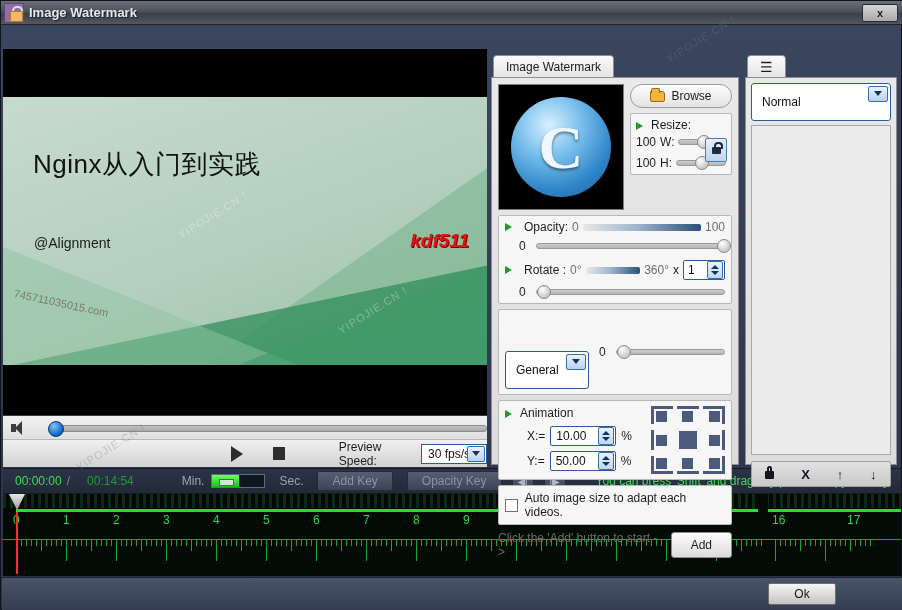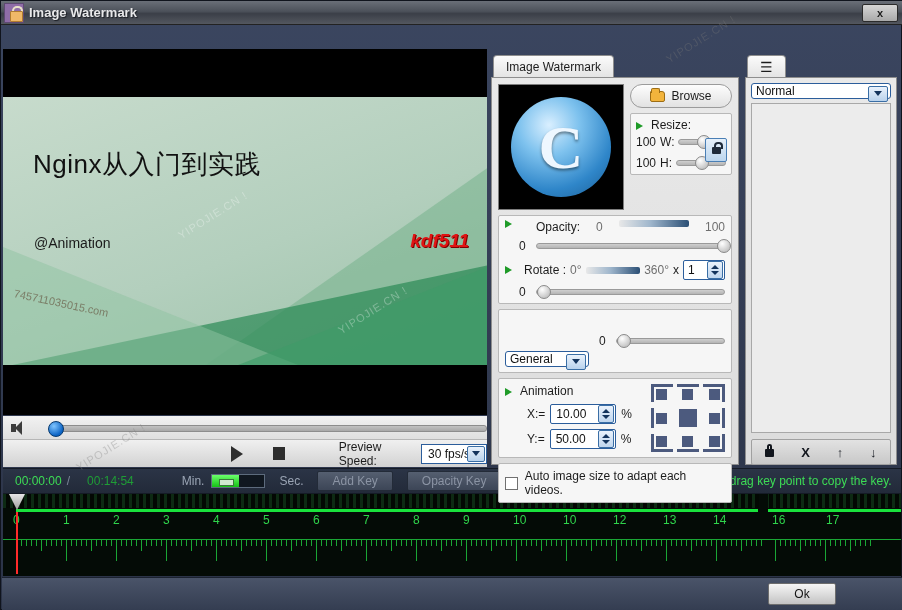--- a/index.html
+++ b/index.html
@@ -278,22 +278,22 @@
     display:flex;align-items:center; font-size:12px;color:#111;
   }
   .spinner{
     width:16px;height:18px;background:linear-gradient(#eaf2fc,#c0d6ee);
     border:1px solid #3a6ea5;border-radius:2px;
     display:flex;flex-direction:column;align-items:center;justify-content:center;gap:2px;
   }
   .sp-up{width:0;height:0;border:4px solid transparent;border-bottom:4px solid #13335c;}
   .sp-dn{width:0;height:0;border:4px solid transparent;border-top:4px solid #13335c;}
   .combo{
-    height:16px;background:#fff;border:1px solid #2b5d9b;border-radius:3px;
-    display:flex;align-items:center;padding-left:4px;font-size:12px;color:#111;
+    height:38px;background:#fff;border:1px solid #2b5d9b;border-radius:3px;
+    display:flex;align-items:center;padding-left:10px;font-size:12px;color:#111;
     position:relative;
   }
   .combo-arrow{
     position:absolute;right:2px;top:2px;width:20px;height:16px;
     background:linear-gradient(#eaf2fc,#b9d2ec);border:1px solid #3a6ea5;border-radius:2px;
     display:flex;align-items:center;justify-content:center;
   }
   .align-grid{ display:grid;grid-template-columns:repeat(3,22px);grid-gap:4px; }
   .align-cell{ width:22px;height:20px;position:relative; }
   .align-cell i{ position:absolute; background:#4c5a7e; display:block; }
@@ -346,21 +346,21 @@
 
 
   <div class="video-area">
     <div class="slide">
       <div class="poly" style="left:0;top:0;width:484px;height:268px;background:linear-gradient(160deg,#c7dbcc 0%,#b3cfbd 55%,#9cc2a9 100%);"></div>
       <div class="poly" style="left:200px;top:60px;width:300px;height:210px;background:#77b38d;opacity:.55;clip-path:polygon(100% 0,100% 100%,0 100%);"></div>
       <div class="poly" style="left:0;top:140px;width:484px;height:130px;background:#2e8b57;opacity:.72;clip-path:polygon(0 100%,100% 22%,100% 100%);"></div>
       <div class="poly" style="left:0;top:150px;width:300px;height:120px;background:#8fc3a1;opacity:.5;clip-path:polygon(0 0,100% 100%,0 100%);"></div>
       <div class="poly" style="left:230px;top:170px;width:254px;height:100px;background:#3f9b68;opacity:.65;clip-path:polygon(0 100%,100% 0,100% 100%);"></div>
       <div class="slide-title">Nginx从入门到实践</div>
-      <div class="slide-sub">@Animation</div>
+      <div class="slide-sub">@Alignment</div>
       <div class="kdf">kdf511</div>
       <div class="url-wm">745711035015.com</div>
     </div>
     <div class="wmk" style="left:170px;top:160px;">YIPOJIE.CN !</div>
     <div class="wmk" style="left:330px;top:255px;">YIPOJIE.CN !</div>
   </div>
 
   <div class="volume-row">
     <div class="spk"></div>
     <div class="vol-track">
@@ -570,21 +570,21 @@
         <div class="tl-tick" style="left: 772px; top: 45px; width: 1px; height: 22px;"></div>
         <div class="tl-tick" style="left: 777px; top: 45px; width: 1px; height: 7px;"></div>
         <div class="tl-tick" style="left: 782px; top: 45px; width: 1px; height: 7px;"></div>
         <div class="tl-tick" style="left: 787px; top: 45px; width: 1px; height: 7px;"></div>
         <div class="tl-tick" style="left: 792px; top: 45px; width: 1px; height: 7px;"></div>
         <div class="tl-tick" style="left: 797px; top: 45px; width: 1px; height: 12px;"></div>
         <div class="tl-tick" style="left: 802px; top: 45px; width: 1px; height: 7px;"></div>
         <div class="tl-tick" style="left: 807px; top: 45px; width: 1px; height: 7px;"></div>
         <div class="tl-tick" style="left: 812px; top: 45px; width: 1px; height: 7px;"></div>
         <div class="tl-tick" style="left: 817px; top: 45px; width: 1px; height: 7px;"></div>
-        <div class="tl-num" style="left: 823px;">17</div>
+        <div class="tl-num" style="left: 844px;">17</div>
         <div class="tl-tick" style="left: 822px; top: 45px; width: 1px; height: 22px;"></div>
         <div class="tl-tick" style="left: 827px; top: 45px; width: 1px; height: 7px;"></div>
         <div class="tl-tick" style="left: 832px; top: 45px; width: 1px; height: 7px;"></div>
         <div class="tl-tick" style="left: 837px; top: 45px; width: 1px; height: 7px;"></div>
         <div class="tl-tick" style="left: 842px; top: 45px; width: 1px; height: 7px;"></div>
         <div class="tl-tick" style="left: 847px; top: 45px; width: 1px; height: 12px;"></div>
         <div class="tl-tick" style="left: 852px; top: 45px; width: 1px; height: 7px;"></div>
         <div class="tl-tick" style="left: 857px; top: 45px; width: 1px; height: 7px;"></div>
         <div class="tl-tick" style="left: 862px; top: 45px; width: 1px; height: 7px;"></div>
         <div class="tl-tick" style="left: 867px; top: 45px; width: 1px; height: 7px;"></div>
@@ -627,21 +627,21 @@
             </span>
           </div>
           <div class="lockbtn" style="position:absolute;right:4px;top:24px;">
             <span class="lockglyph"></span>
           </div>
         </div>
       </div>
     </div>
 
     <div class="group" style="margin-top:5px;padding:4px 6px;">
-      <div style="display:flex;gap:16px;">
+      <div style="display:flex;align-items:center;gap:4px;">
         <span class="grn-tri"></span>
         <span class="lbl">Opacity:</span>
         <span class="lbl" style="color:#6f6f6f;">0</span>
         <span class="grad-bar" style="flex:1;"></span>
         <span class="lbl" style="color:#6f6f6f;">100</span>
       </div>
       <div style="display:flex;align-items:center;gap:10px;margin-top:5px;padding-left:14px;">
         <span class="lbl">0</span>
         <span class="slider-track" style="flex:1;">
           <span class="slider-knob" style="left:96%;"></span>
@@ -752,20 +752,24 @@
             <i style="left:6px;top:4px;width:11px;height:11px;"></i>
         </div>
       </div>
     </div>
 
     <div class="group" style="margin-top:5px;padding:5px 6px;display:flex;align-items:center;gap:7px;">
       <span class="chk"></span>
       <span class="lbl">Auto image size to adapt each videos.</span>
     </div>
 
+    <div style="margin-top:6px;display:flex;align-items:center;gap:8px;">
+      <span class="lbl" style="color:#6c6c6c;">Click the 'Add' button to start -&gt;</span>
+      <span class="add-btn">Add</span>
+    </div>
   </div>
 
   <div class="tabstrip" style="left:746px;">
     <div class="tab">
       <span style="font-size:14px;">☰</span>
     </div>
   </div>
   <div class="panel list-panel">
     <div class="combo">
       <span>Normal</span>

